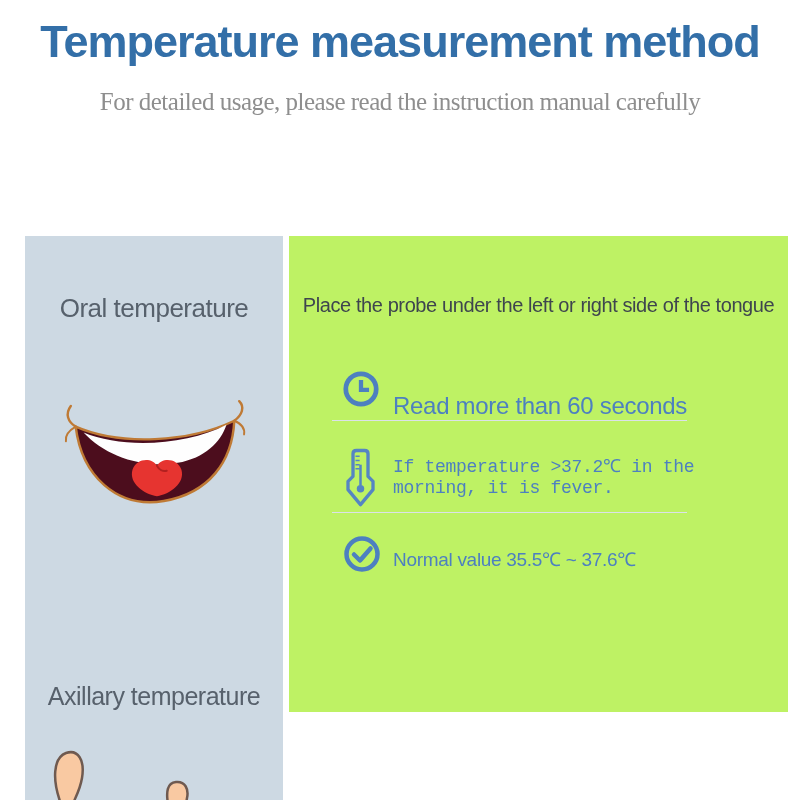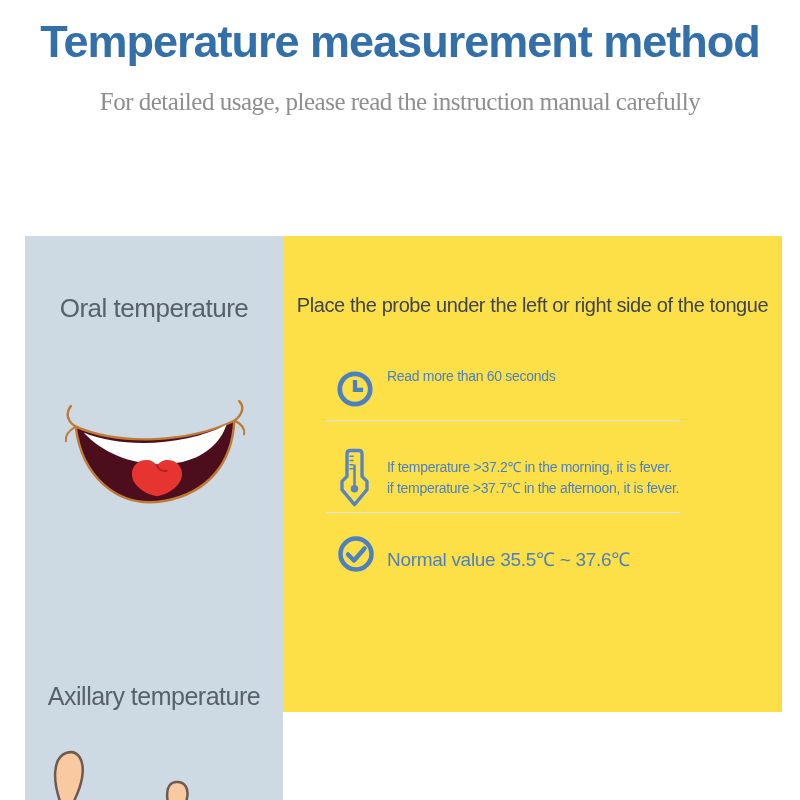--- a/index.html
+++ b/index.html
@@ -10,21 +10,21 @@
   .page-title{position:absolute;top:16px;left:0;width:800px;text-align:center;
     font-size:45px;font-weight:bold;letter-spacing:-1px;color:#336fa8;}
   .page-subtitle{position:absolute;top:88px;left:0;width:800px;text-align:center;
     font-size:25px;letter-spacing:-0.5px;color:#8e8e8e;font-family:Liberation Serif, serif;}
 
   
   .section{position:absolute;left:25px;width:757px;display:flex;}
   .section1{top:236px;height:476px;}
   .section2{top:630px;height:170px;overflow:hidden;}
   .panel-label{position:relative;width:258px;flex:0 0 258px;background:#cdd9e3;overflow:hidden;}
-  .panel-body{position:relative;width:499px;flex:0 0 499px;background:#fde047;}
+  .panel-body{position:relative;width:499px;flex:0 0 499px;background:#bef264;margin-left:6px;}
 
   .panel-title{position:absolute;left:0;width:100%;text-align:center;
     font-size:26px;letter-spacing:-0.5px;color:#57616c;}
   .s1 .panel-title{top:290px;}
   .s2 .panel-title{top:52px;font-size:25px;}
   .s1 .panel-title{top:57px;}
 
   .body-heading{position:absolute;left:0;width:100%;text-align:center;
     color:#3e454e;letter-spacing:-0.4px;}
   .s1 .body-heading{top:58px;font-size:20px;}
@@ -59,33 +59,32 @@
         <path d="M97,66 C99,70 103,72 107,71" fill="none" stroke="#b3201f" stroke-width="2" stroke-linecap="round"></path>
       </svg>
     </div>
     <div class="panel-body">
       <div class="body-heading">Place the probe under the left or right side of the tongue</div>
 
       <svg class="tip-icon" style="top:134px" width="38" height="38" viewBox="0 0 40 40">
         <circle cx="20" cy="20" r="16" fill="none" stroke="#4d80c0" stroke-width="5"></circle>
         <path d="M20,10.5 L20,21 L28.5,21" fill="none" stroke="#4d80c0" stroke-width="4.5"></path>
       </svg>
-      <div class="tip-text" style="top:132px;font-size:14px;">Read more than 60 seconds</div>
+      <div class="tip-text" style="top:156px;font-size:24px;">Read more than 60 seconds</div>
 
       <div class="divider" style="top:184px"></div>
 
       <svg class="tip-icon" style="top:212px" width="37" height="60" viewBox="0 0 38 72">
         <path d="M14,3 H24 Q28,3 28,7 V34 L34,40 V50 L19,68 L4,50 V40 L10,34 V7 Q10,3 14,3 Z" fill="none" stroke="#5585c3" stroke-width="4" stroke-linejoin="round"></path>
         <path d="M13,10 H18 M13,15 H18 M13,20 H18 M13,25 H18" stroke="#5585c3" stroke-width="1.8"></path>
         <path d="M19,20 V45" stroke="#5585c3" stroke-width="3"></path>
         <circle cx="19" cy="49" r="4.5" fill="#5585c3"></circle>
       </svg>
-      <div class="tip-text" style="top:221px;font-size:14px;line-height:21px;">
+      <div class="tip-text" style="top:221px;font-size:18px;line-height:21px;font-family:Liberation Mono, monospace;">
         <div>If temperature &gt;37.2℃ in the morning, it is fever.</div>
-        <div>if temperature &gt;37.7℃ in the afternoon, it is fever.</div>
       </div>
 
       <div class="divider" style="top:276px"></div>
 
       <svg class="tip-icon" style="top:298px" width="40" height="40" viewBox="0 0 40 40">
         <circle cx="20" cy="20" r="15.5" fill="none" stroke="#4d80c0" stroke-width="4.5"></circle>
         <path d="M12,20.5 L18,26.5 L28.5,14.5" fill="none" stroke="#4d80c0" stroke-width="4.5" stroke-linecap="round" stroke-linejoin="round"></path>
       </svg>
       <div class="tip-text" style="top:310px;font-size:19px;">Normal value 35.5℃ ~ 37.6℃</div>
     </div>

